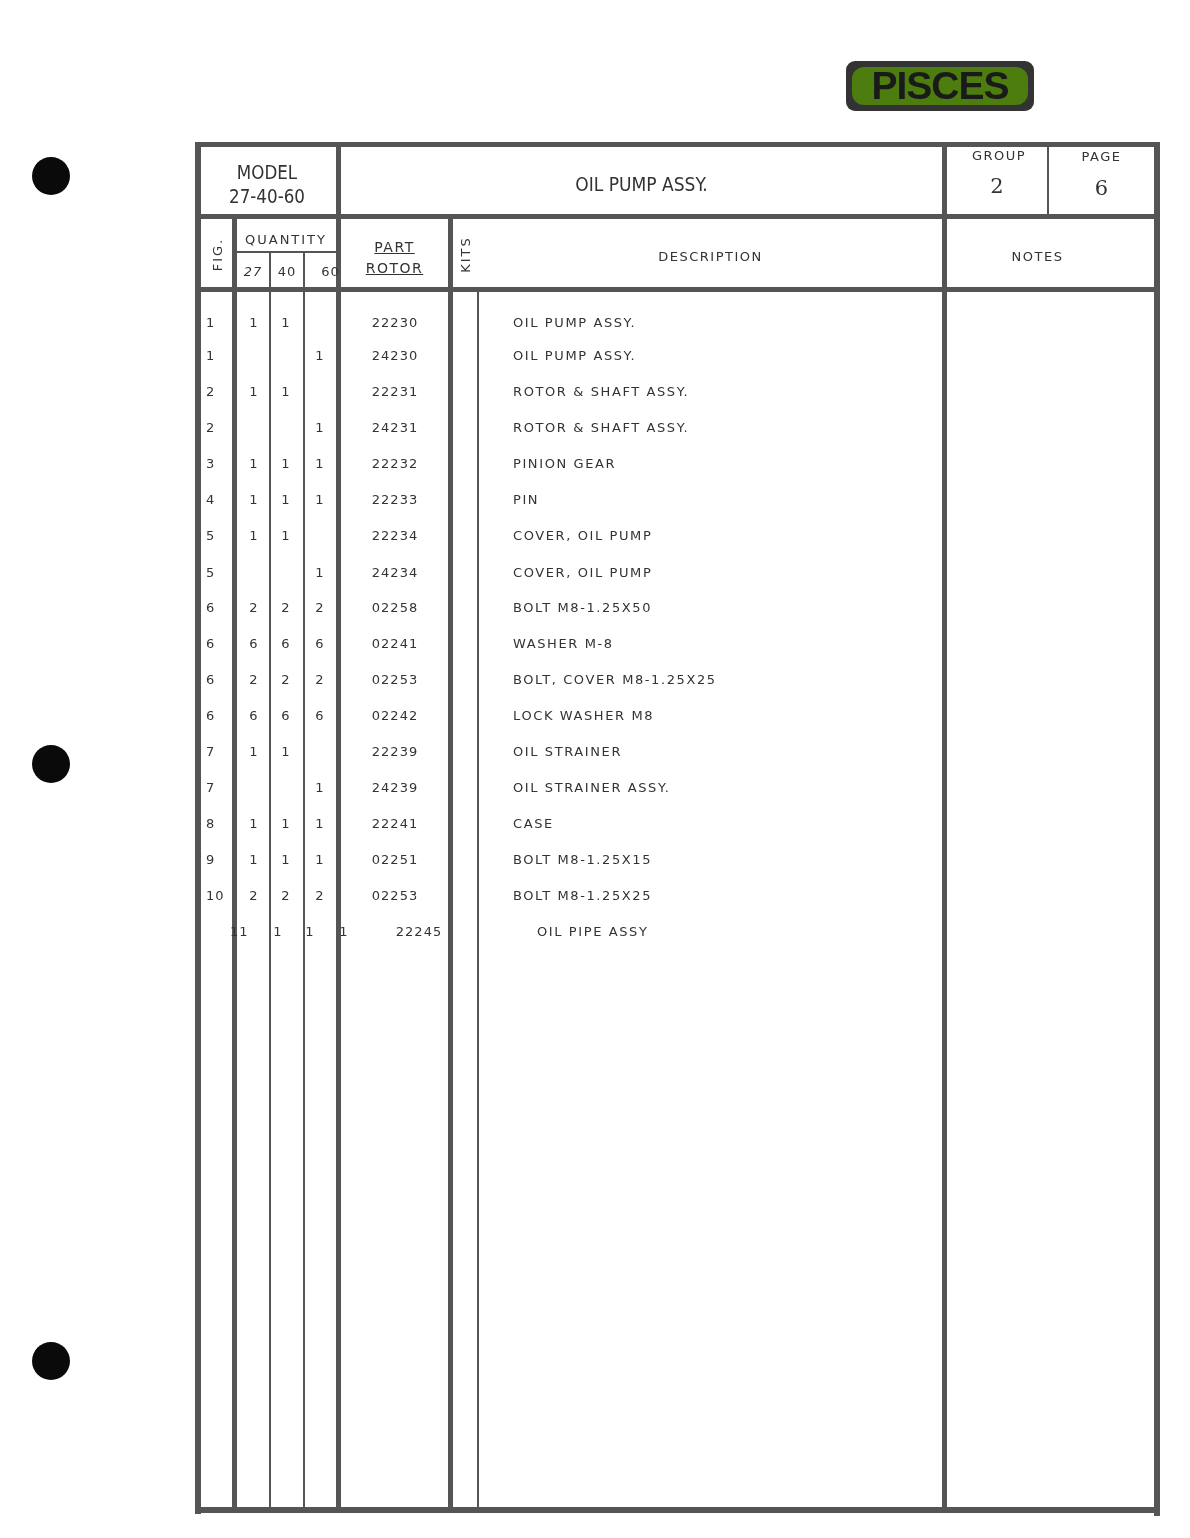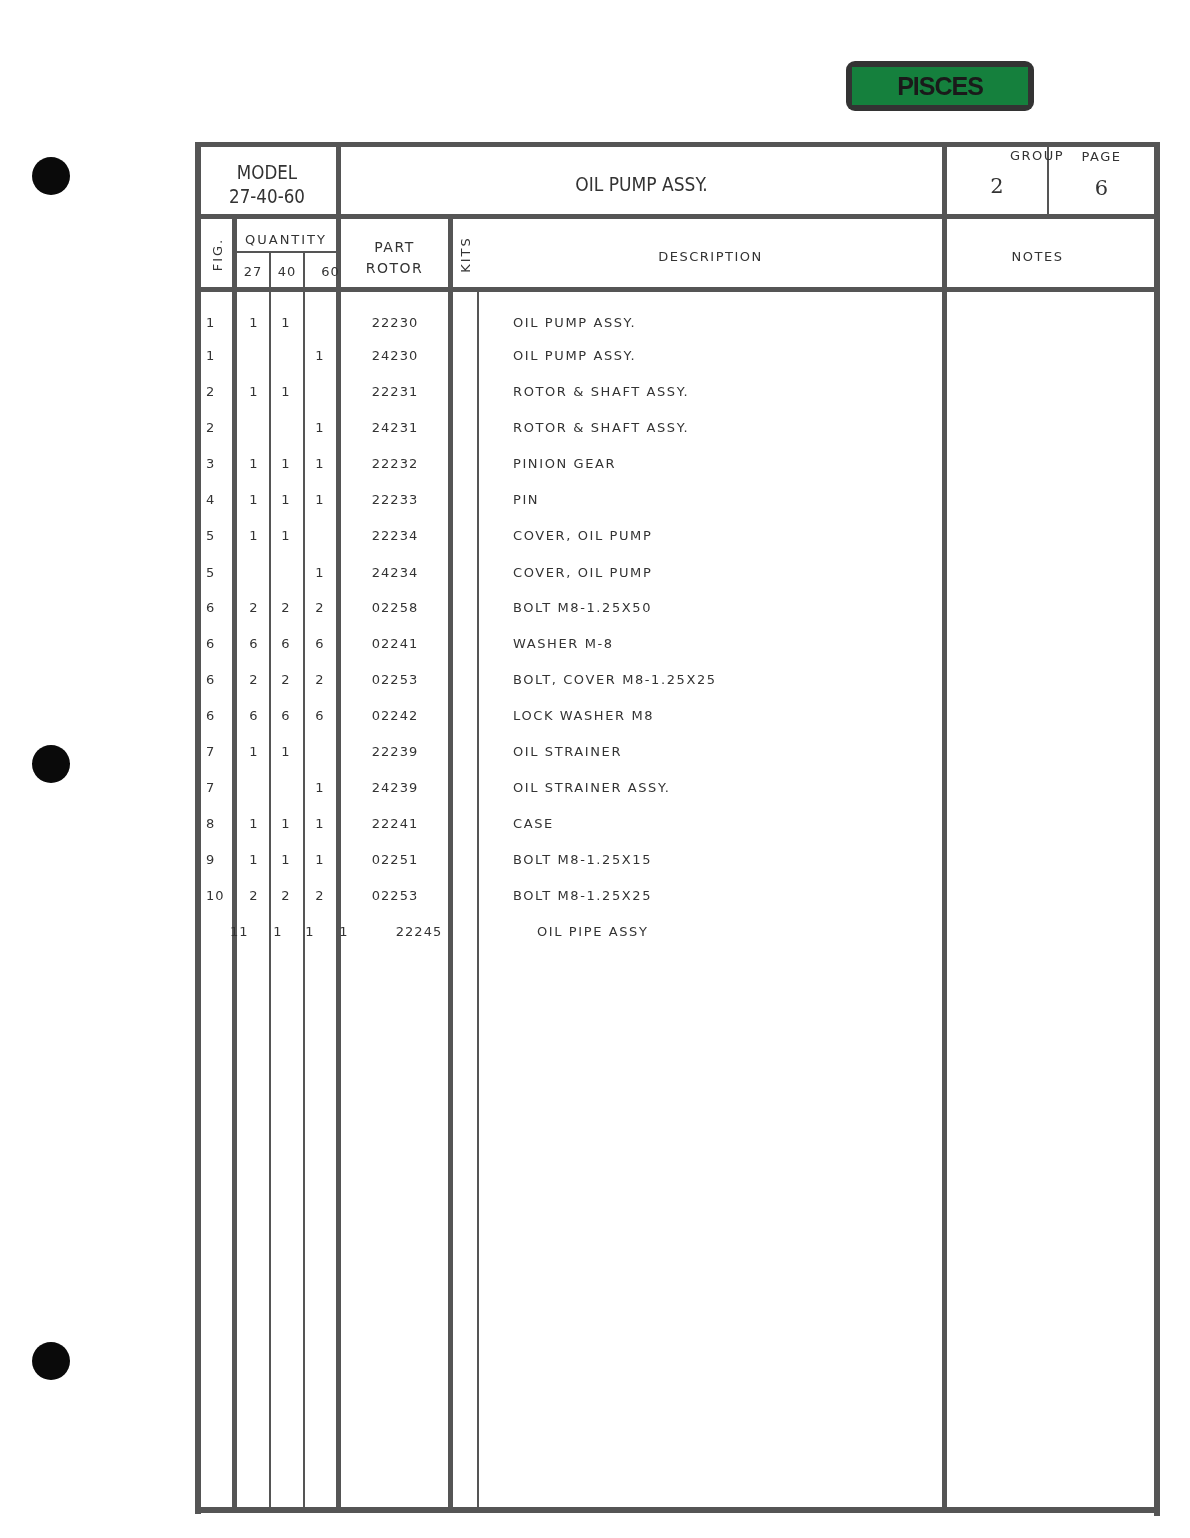--- a/index.html
+++ b/index.html
@@ -1,19 +1,19 @@
 <!DOCTYPE html>
 <html><head>
 <meta charset="utf-8">
 <style>
   html, body { margin:0; padding:0; background:#ffffff; }
   body { width:1190px; height:1538px; position:relative; overflow:hidden; font-family:"DejaVu Sans", sans-serif; color:#2a2a2a; }
   .hole { position:absolute; left:32px; width:38px; height:38px; border-radius:50%; background:#0a0a0a; }
   .logo { position:absolute; left:846px; top:61px; width:188px; height:50px; background:#333; border-radius:9px; box-sizing:border-box; padding:6px; }
-  .logo-inner { width:100%; height:100%; background:#15803d; border-radius:0; display:flex; align-items:center; justify-content:center; font-family:"Liberation Sans", sans-serif; font-weight:bold; font-size:25px; letter-spacing:-1px; color:#1a1a1a; }
+  .logo-inner { width:100%; height:100%; background:#4d7c0f; border-radius:12px; display:flex; align-items:center; justify-content:center; font-family:"Liberation Sans", sans-serif; font-weight:bold; font-size:39px; letter-spacing:-1px; color:#1a1a1a; }
   .ln { position:absolute; background:#555; }
   .cell-text { position:absolute; text-align:center; }
   .hdr-model { left:200px; top:160px; width:134px; font-family:"DejaVu Sans", sans-serif; font-size:19px; line-height:24px; color:#333; transform:scaleX(0.88); }
   .hdr-title { left:340px; top:173px; width:603px; font-size:19px; color:#333; transform:scaleX(0.9); }
   .lbl-small { font-family:"DejaVu Sans", sans-serif; font-size:13px; letter-spacing:1.5px; color:#333; }
   .num-big { font-family:"DejaVu Serif", serif; font-size:21px; color:#333; }
   .row { position:absolute; left:0; width:1190px; height:20px; font-size:13px; letter-spacing:1px; color:#333; }
   .row span { position:absolute; top:0; }
   .c-fig { left:206px; width:24px; text-align:left; }
   .c-q27 { left:240px; width:28px; text-align:center; }
@@ -55,31 +55,31 @@
   <div class="ln" style="left:477px; top:290px; width:2px; height:1220px;"></div>
   <div class="ln" style="left:942px; top:142px; width:5px; height:1370px;"></div>
   <div class="ln" style="left:1047px; top:142px; width:2px; height:74px;"></div>
 </div>
 
 <div class="cell-text hdr-model">
   <div>MODEL</div>
   <div>27-40-60</div>
 </div>
 <div class="cell-text hdr-title">OIL PUMP ASSY.</div>
-<div class="cell-text lbl-small" style="left:947px; top:148px; width:104px;padding-left:38px;">GROUP</div>
+<div class="cell-text lbl-small" style="left:947px; top:148px; width:104px;">GROUP</div>
 <div class="cell-text num-big" style="left:947px; top:174px; width:100px;">2</div>
 <div class="cell-text lbl-small" style="left:1049px; top:149px; width:105px;">PAGE</div>
 <div class="cell-text num-big" style="left:1049px; top:176px; width:105px;">6</div>
 
 <div class="vert" style="left:195px; top:247px; width:44px; text-align:center;">FIG.</div>
 <div class="cell-text lbl-small" style="left:236px; top:232px; width:100px; letter-spacing:2px;">QUANTITY</div>
-<div class="cell-text lbl-small" style="left:237px; top:264px; width:32px; letter-spacing:1px;">27</div>
+<div class="cell-text lbl-small" style="left:237px; top:264px; width:32px; letter-spacing:1px;font-style:italic;">27</div>
 <div class="cell-text lbl-small" style="left:271px; top:264px; width:32px; letter-spacing:1px;">40</div>
 <div class="cell-text lbl-small" style="left:305px; top:264px; width:51px; letter-spacing:1px;">60</div>
-<div class="cell-text lbl-small" style="left:341px; top:237px; width:107px; line-height:21px; font-size:14px;">
+<div class="cell-text lbl-small" style="left:341px; top:237px; width:107px; line-height:21px; font-size:14px;text-decoration:underline;">
   <div>PART</div>
   <div>ROTOR</div>
 </div>
 <div class="vert" style="left:440px; top:247px; width:50px; text-align:center;">KITS</div>
 <div class="cell-text lbl-small" style="left:479px; top:249px; width:463px;">DESCRIPTION</div>
 <div class="cell-text lbl-small" style="left:947px; top:249px; width:181px;">NOTES</div>
 
 <div>
   <div class="row" style="top:315px;">
       <span class="c-fig">1</span>

